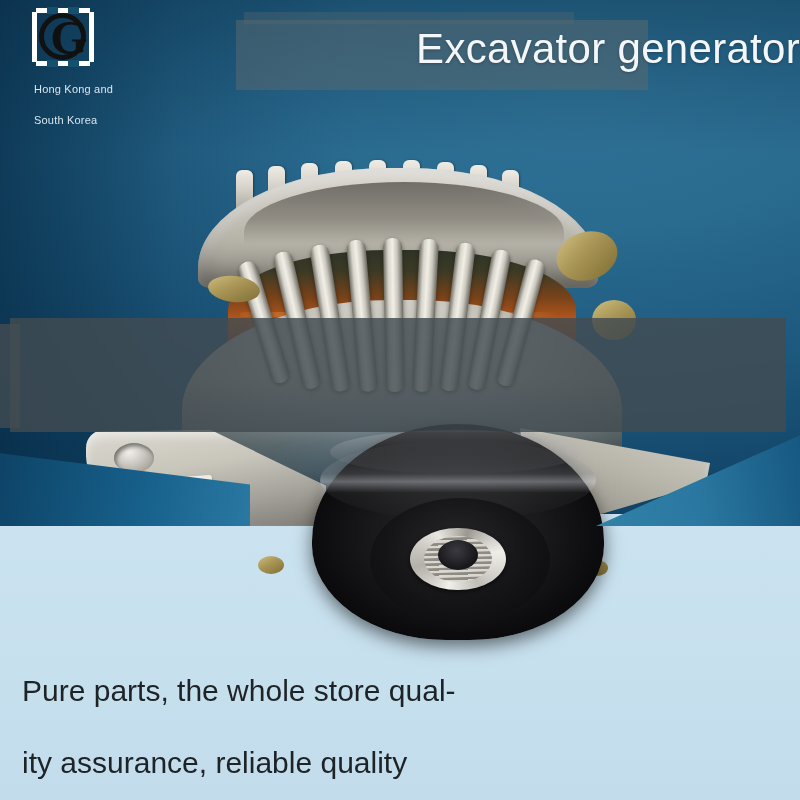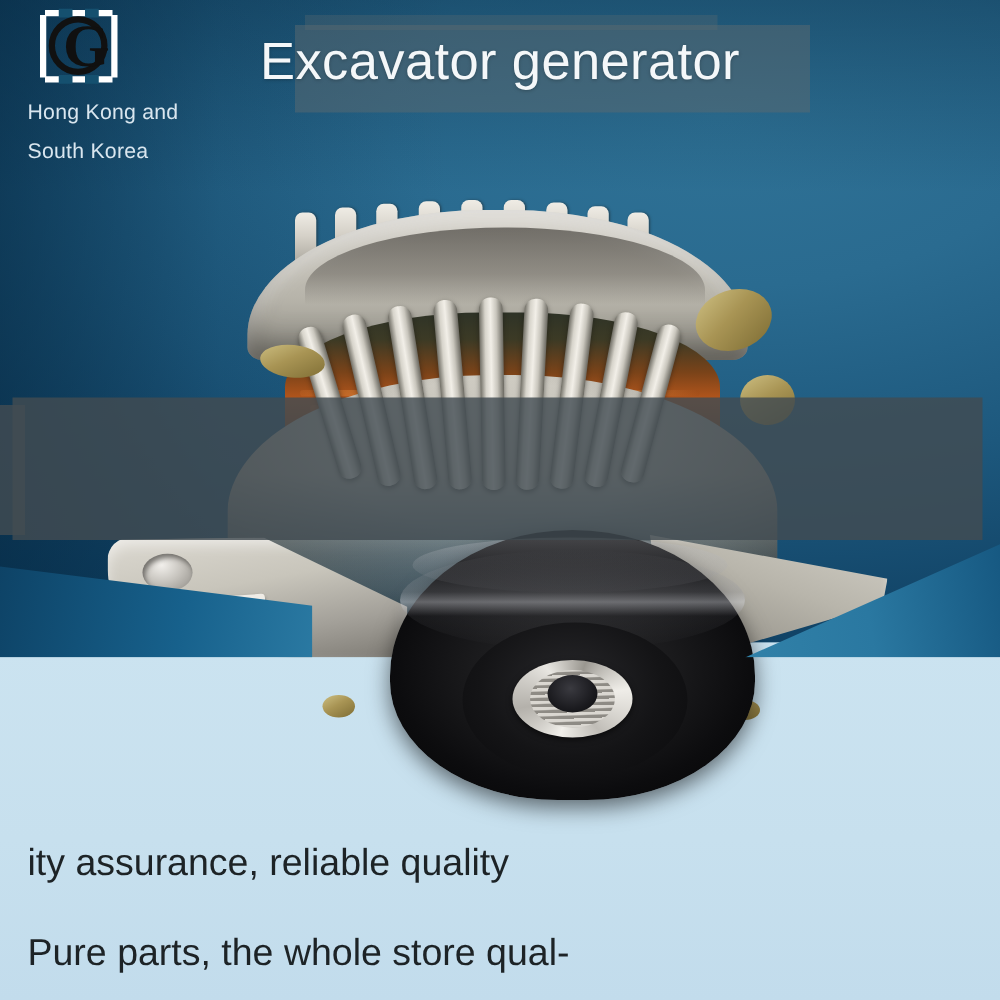--- a/index.html
+++ b/index.html
@@ -102,24 +102,24 @@
     font-family: "Liberation Serif", serif;
     font-size: 48px;
     font-weight: bold;
     color: #101010;
     line-height: 56px;
     text-align: center;
     letter-spacing: 0;
   }
   .logo-line {
     color: #d9e6ef;
-    font-size: 17px;
+    font-size: 11px;
     line-height: 15px;
     margin-top: 16px;
-    margin-left: 0px;
+    margin-left: 12px;
     letter-spacing: 0.2px;
   }
   .logo-line.second { margin-top: 16px; }
 
   
   .title-band {
     position: absolute;
     left: 236px;
     top: 20px;
     width: 412px;
@@ -134,21 +134,21 @@
     top: -8px;
     width: 330px;
     height: 12px;
     background: rgba(92,106,112,0.34);
   }
   .page-title {
     position: absolute;
     left: 0;
     top: 18px;
     width: 800px;
-    text-align: center;
+    text-align: right;
     color: #f4f7f9;
     font-size: 42px;
     line-height: 62px;
     font-weight: normal;
     letter-spacing: 0.3px;
     z-index: 30;
     text-shadow: 0 1px 3px rgba(0,0,0,0.25);
   }
 
   
@@ -517,17 +517,17 @@
     <div class="logo-line">Hong Kong and</div>
     <div class="logo-line second">South Korea</div>
   </div>
 
   <div class="title-band"></div>
   <div class="page-title">Excavator generator</div>
 
   <div class="slogan-band"></div>
 
   <div class="footer-copy">
+    <span class="footer-line">Pure parts, the whole store qual-</span>
     <span class="footer-line">ity assurance, reliable quality</span>
-    <span class="footer-line">Pure parts, the whole store qual-</span>
   </div>
 
 </div>
 
 </body></html>

